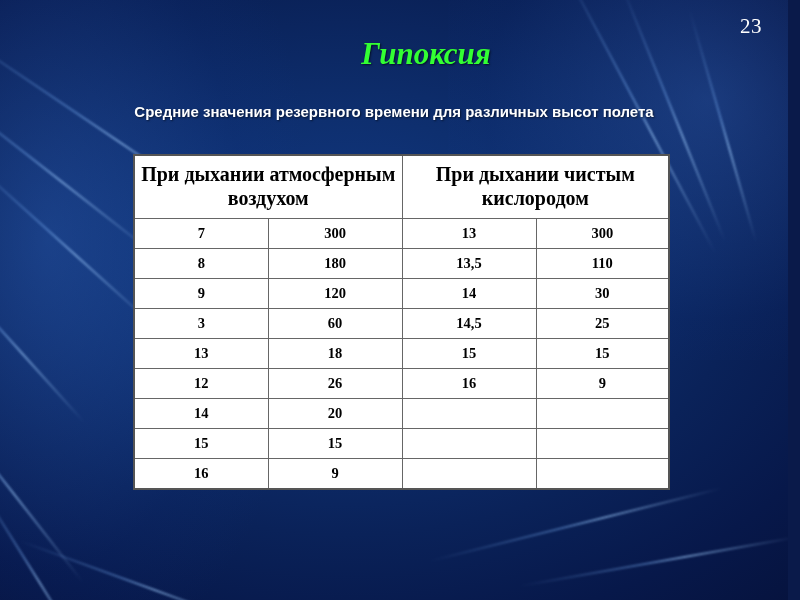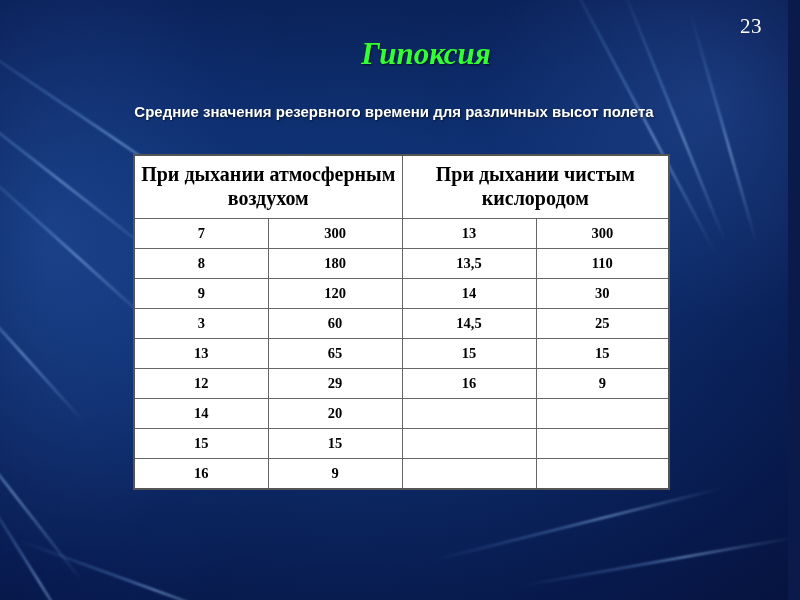--- a/index.html
+++ b/index.html
@@ -201,27 +201,27 @@
           <td>30</td>
         </tr>
         <tr>
           <td>3</td>
           <td>60</td>
           <td>14,5</td>
           <td>25</td>
         </tr>
         <tr>
           <td>13</td>
-          <td>65</td>
+          <td>18</td>
           <td>15</td>
           <td>15</td>
         </tr>
         <tr>
           <td>12</td>
-          <td>29</td>
+          <td>26</td>
           <td>16</td>
           <td>9</td>
         </tr>
         <tr>
           <td>14</td>
           <td>20</td>
           <td class="empty"></td>
           <td class="empty"></td>
         </tr>
         <tr>

